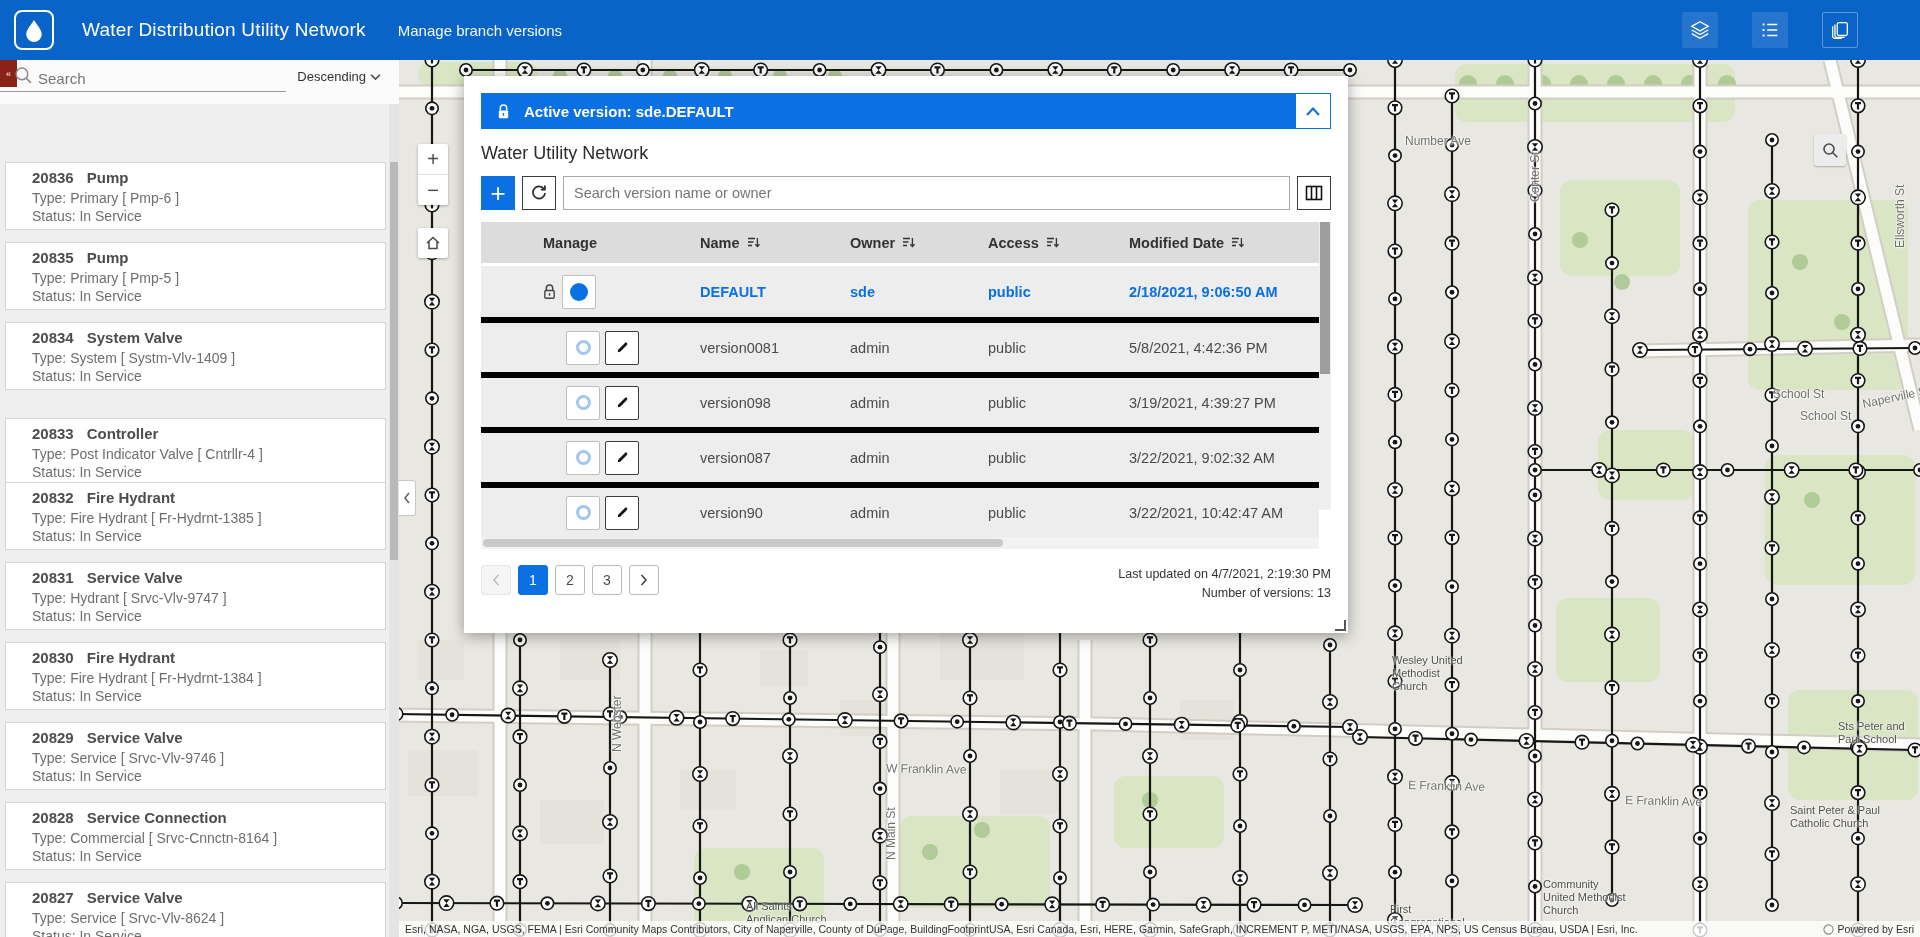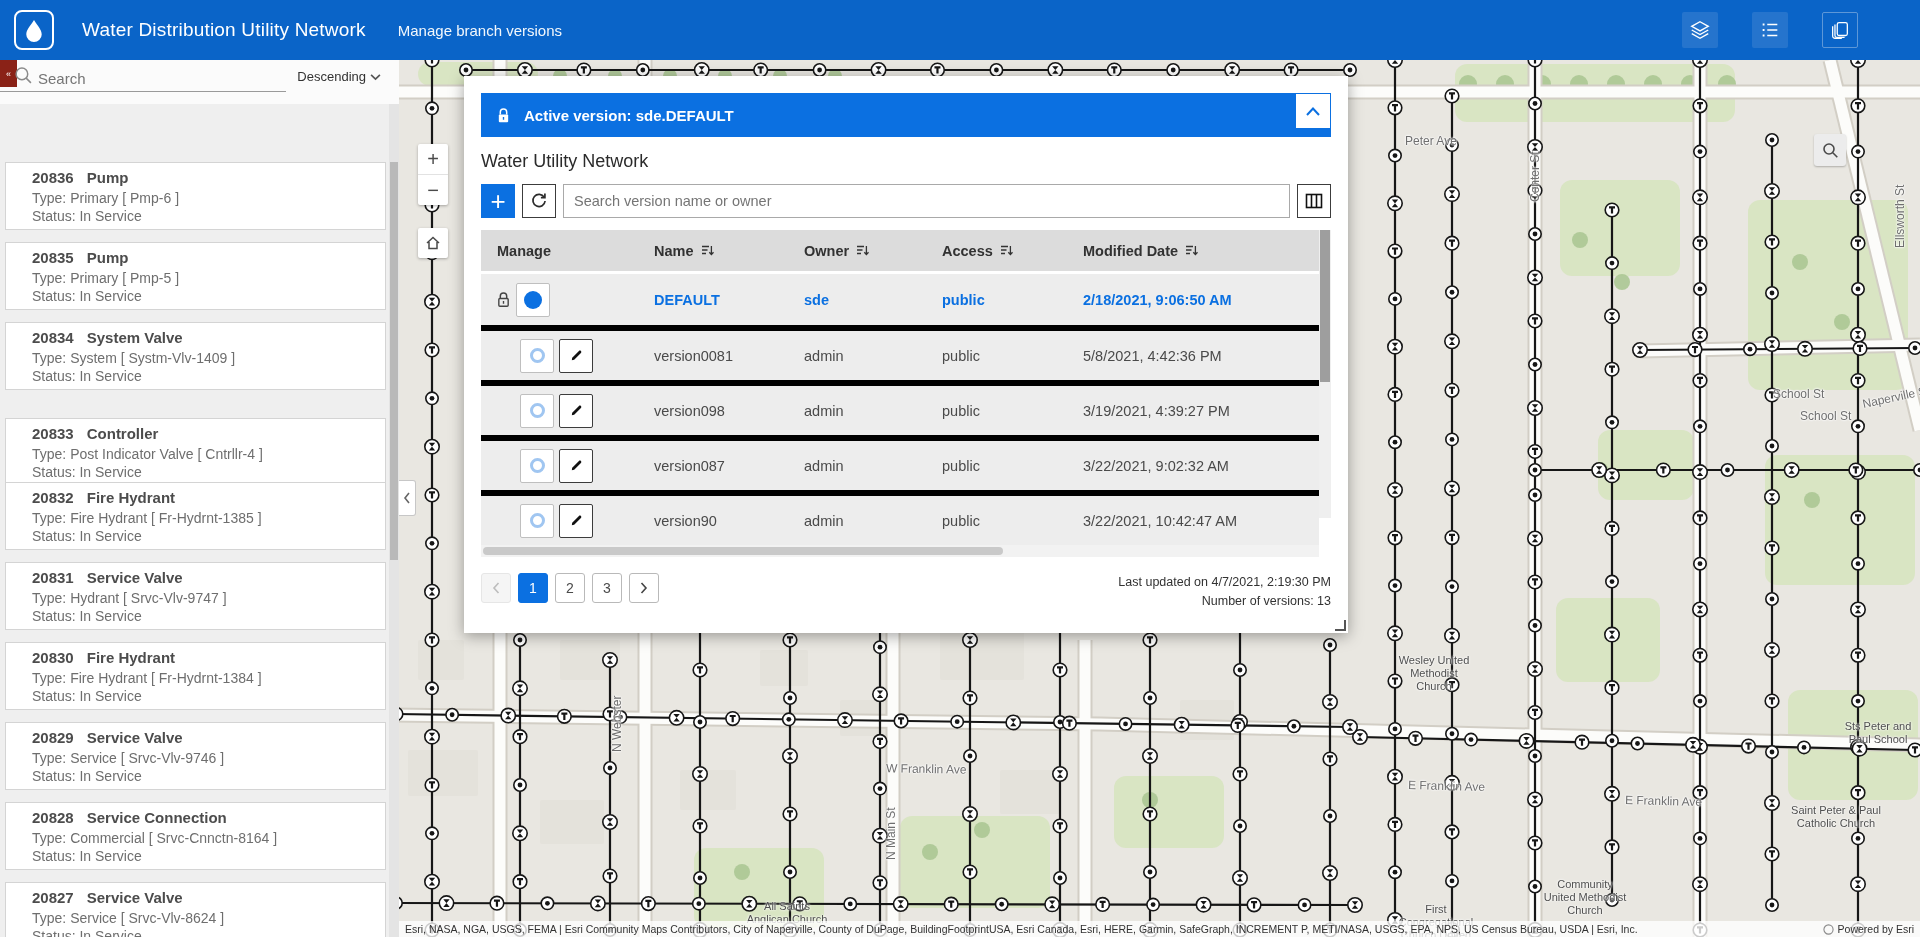--- a/index.html
+++ b/index.html
@@ -26,47 +26,47 @@
   .card .t .nm{margin-left:13px;}
   .card .l1{position:absolute;left:26px;top:27px;font-size:14px;color:#6e6e6e;}
   .card .l2{position:absolute;left:26px;top:45px;font-size:14px;color:#6e6e6e;}
   #side-scroll{position:absolute;left:389px;top:44px;width:10px;bottom:0;background:#e4e4e4;}
   #side-thumb{position:absolute;left:1px;top:58px;width:8px;height:398px;background:#b9b9b9;}
   #collapse-tab{position:absolute;left:399px;top:480px;width:16px;height:34px;background:#fff;border:1px solid #c7c7c7;border-left:0;border-radius:0 3px 3px 0;display:flex;align-items:center;justify-content:center;z-index:29;cursor:pointer;}
   
   #map{position:absolute;left:0;top:60px;width:1920px;height:877px;}
   #mapsvg{position:absolute;left:0;top:0;}
   .st-label{position:absolute;font-size:12px;color:#6f6f6f;white-space:nowrap;text-shadow:0 0 2px #fff,0 0 2px #fff,0 0 3px #fff;z-index:5;}
-  .pl-label{position:absolute;font-size:11px;line-height:13px;color:#4f4f4f;text-align:center;text-shadow:0 0 2px #fff,0 0 3px #fff;z-index:5;}
+  .pl-label{position:absolute;font-size:11px;line-height:13px;color:#4f4f4f;text-align:left;text-shadow:0 0 2px #fff,0 0 3px #fff;z-index:5;}
   .rot{transform:rotate(-90deg);transform-origin:0 0;}
   #attrib{position:absolute;left:399px;right:0;bottom:0;height:16px;background:rgba(255,255,255,.78);display:flex;align-items:center;font-size:10.5px;color:#323232;padding:0 6px;z-index:20;white-space:nowrap;overflow:hidden;}
   #attrib .pw{margin-left:auto;display:flex;align-items:center;gap:4px;padding-left:10px;}
   .mapbtn{position:absolute;background:#fff;border-radius:2px;box-shadow:0 1px 3px rgba(0,0,0,.3);display:flex;align-items:center;justify-content:center;color:#4a4a4a;cursor:pointer;z-index:10;}
   #zoomctl{position:absolute;left:418px;top:84px;width:30px;background:#fff;border-radius:2px;box-shadow:0 1px 3px rgba(0,0,0,.3);z-index:10;}
   .zbtn{width:30px;height:30px;display:flex;align-items:center;justify-content:center;font-size:20px;color:#4a4a4a;cursor:pointer;}
   #zdiv{height:1px;background:#e2e2e2;}
   #mapsearch{position:absolute;left:1814px;top:74px;width:32px;height:32px;background:#ececec;border-radius:3px;box-shadow:0 1px 2px rgba(0,0,0,.25);display:flex;align-items:center;justify-content:center;z-index:10;cursor:pointer;}
   
   #dlg{position:absolute;left:464px;top:76px;width:884px;height:557px;background:#fff;box-shadow:0 3px 14px rgba(0,0,0,.35);z-index:50;}
   #dlg-hdr{height:35px;background:#0a64c8;display:flex;align-items:center;padding:0 16px;position:relative;}
   #dlg-hdr .ttl{color:#fff;font-size:14.5px;}
   #dlg-close{position:absolute;right:8px;top:4px;width:28px;height:28px;display:flex;align-items:center;justify-content:center;cursor:pointer;}
   #dlg-body{position:relative;padding:17px;}
-  #banner{position:relative;height:44px;background:#0b70e1;display:flex;align-items:center;}
+  #banner{position:relative;height:36px;background:#0b70e1;display:flex;align-items:center;}
   #banner .lk{margin:0 14px 0 16px;display:flex;}
   #banner .bl{color:#fff;font-size:15px;font-weight:bold;}
   #banner-toggle{position:absolute;right:0;top:0;width:36px;height:36px;background:#fff;border:1px solid #0b70e1;box-sizing:border-box;display:flex;align-items:center;justify-content:center;cursor:pointer;}
   #net-title{margin:14px 0 12px 0;font-size:18px;font-weight:500;color:#2b2b2b;}
   #toolbar{display:flex;align-items:center;height:34px;}
   #add-btn{width:34px;height:34px;background:#0b70e1;color:#fff;display:flex;align-items:center;justify-content:center;font-size:26px;cursor:pointer;flex:none;}
   #refresh-btn{width:34px;height:34px;border:1px solid #3c3c3c;box-sizing:border-box;margin-left:7px;display:flex;align-items:center;justify-content:center;cursor:pointer;flex:none;background:#fff;}
   #vsearch{flex:1;height:34px;border:1px solid #a9a9a9;box-sizing:border-box;margin-left:7px;padding:0 10px;font-size:14.5px;color:#323232;outline:none;font-family:inherit;}
   #col-btn{width:34px;height:34px;border:1px solid #3c3c3c;box-sizing:border-box;margin-left:7px;display:flex;align-items:center;justify-content:center;cursor:pointer;flex:none;background:#fff;}
   #vtable{position:relative;margin-top:12px;padding-right:12px;}
-  .trow{display:grid;grid-template-columns:173px 150px 138px 141px auto;align-items:center;}
+  .trow{display:grid;grid-template-columns:173px 150px 138px 141px auto;align-items:center;padding-left:46px;}
   #thead{height:41px;background:#dcdcdc;border-bottom:3px solid #fff;font-weight:bold;font-size:14.5px;color:#323232;}
   #thead .hc{display:flex;align-items:center;gap:7px;}
   #thead .hc:first-child{padding-left:16px;}
   .drow{height:49px;background:#ededed;border-top:6px solid #000000;font-size:14.5px;color:#4a4a4a;}
   .drow.first{height:51px;border-top:0;}
   .mcell{display:flex;align-items:center;gap:6px;padding-left:16px;}
   .mcell.noicon{padding-left:39px;gap:5px;}
   .sqbtn{width:34px;height:34px;background:#fff;border:1px solid #bfbfbf;border-radius:2px;display:flex;align-items:center;justify-content:center;box-sizing:border-box;cursor:pointer;}
   .sqbtn.dark{border-color:#3c3c3c;}
   .bluecircle{width:18px;height:18px;border-radius:50%;background:#0b70e1;}
@@ -494,21 +494,21 @@
           <use href="#s2" x="996.4" y="70"></use>
           <use href="#s0" x="1055.3333333333335" y="70"></use>
           <use href="#s1" x="1114.2666666666667" y="70"></use>
           <use href="#s2" x="1173.2" y="70"></use>
           <use href="#s0" x="1232.1333333333332" y="70"></use>
           <use href="#s1" x="1291.0666666666666" y="70"></use>
           <use href="#s2" x="1350" y="70"></use>
         </g>
     </svg>
 
-    <div class="st-label" style="left:1405px;top:74px"><span>Peter Ave</span></div>
+    <div class="st-label" style="left:1405px;top:74px"><span>Number Ave</span></div>
     <div class="st-label" style="left:1773px;top:327px"><span>School St</span></div>
     <div class="st-label" style="left:1800px;top:349px"><span>School St</span></div>
     <div class="st-label" style="left:886px;top:702px;transform:rotate(1deg)"><span>W Franklin Ave</span></div>
     <div class="st-label" style="left:1408px;top:719px;transform:rotate(1.5deg)"><span>E Franklin Ave</span></div>
     <div class="st-label" style="left:1625px;top:734px;transform:rotate(1.5deg)"><span>E Franklin Ave</span></div>
     <div class="st-label rot" style="left:610px;top:692px"><span>N Webster</span></div>
     <div class="st-label rot" style="left:884px;top:800px"><span>N Main St</span></div>
     <div class="st-label rot" style="left:1528px;top:142px"><span>Center St</span></div>
     <div class="st-label rot" style="left:1893px;top:188px"><span>Ellsworth St</span></div>
     <div class="st-label" style="left:1862px;top:330px;transform:rotate(-12deg)"><span>Naperville St</span></div>

